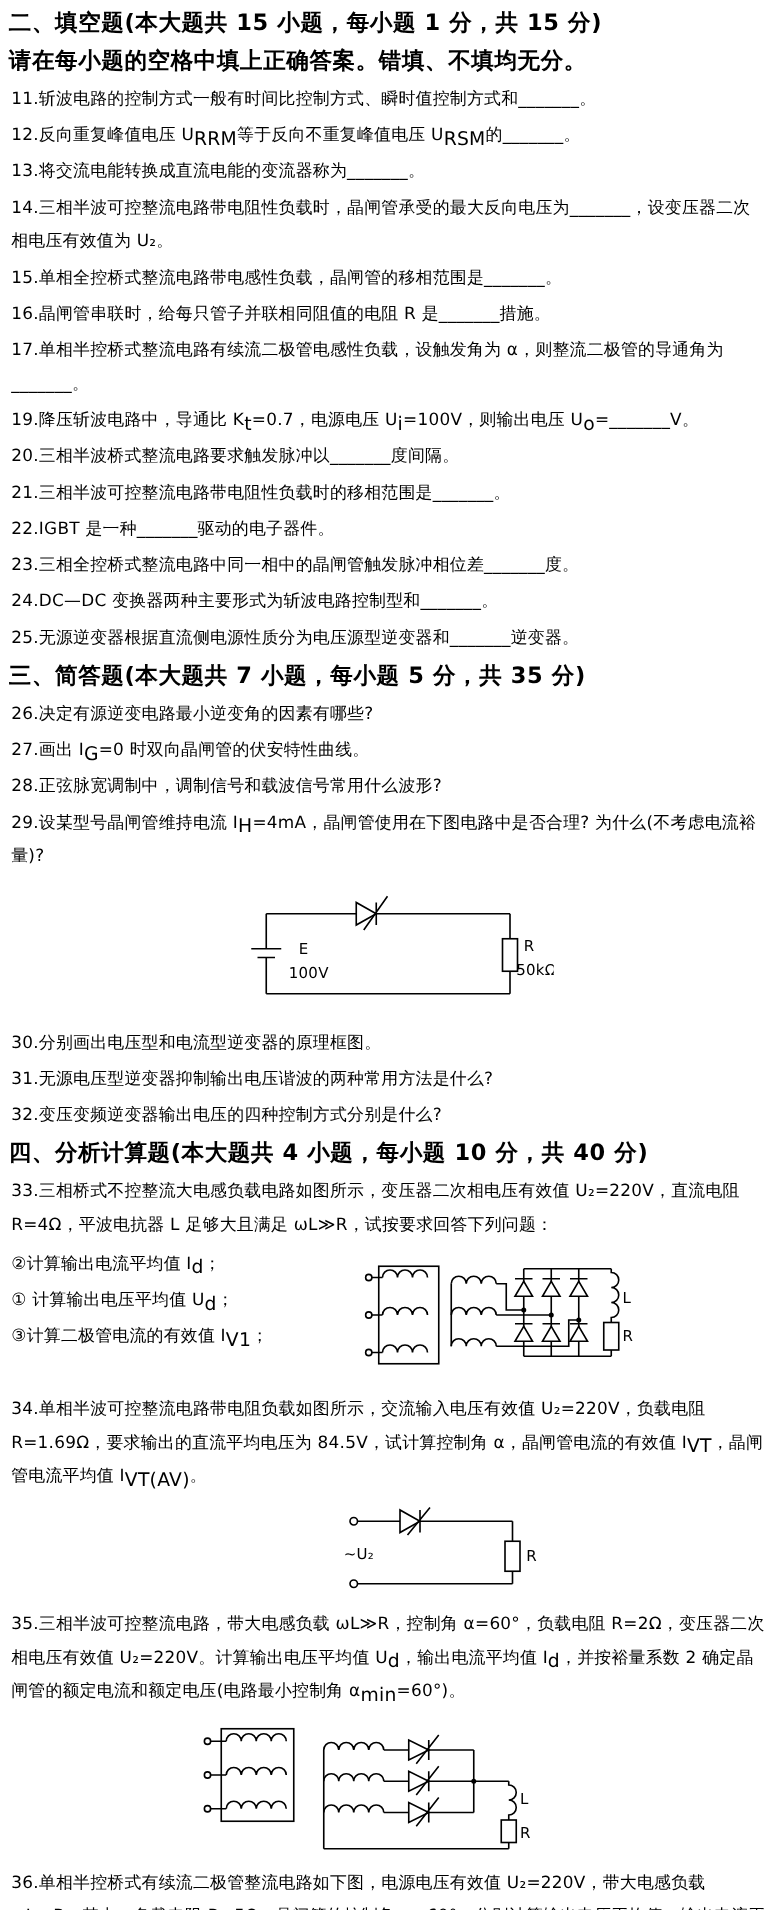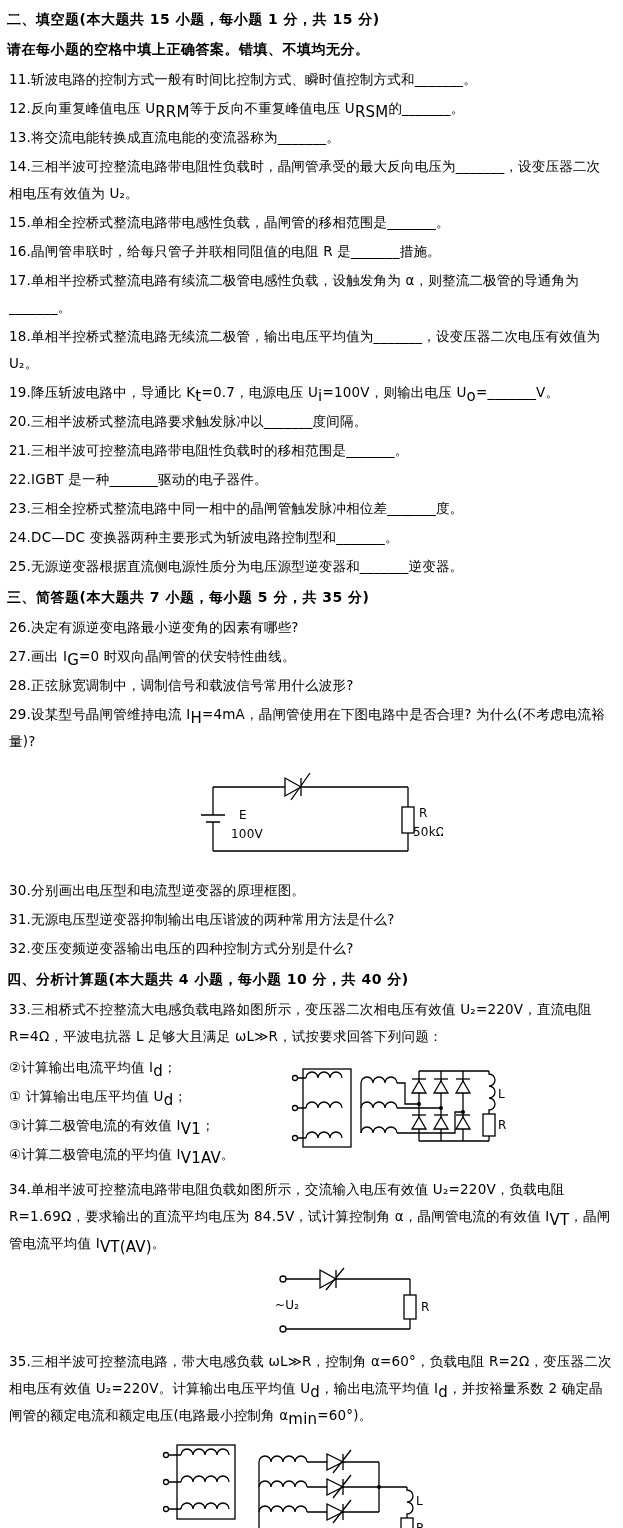--- a/index.html
+++ b/index.html
@@ -3,21 +3,21 @@
 <meta charset="utf-8">
 <style>
   html,body{margin:0;padding:0;background:#ffffff;}
   body{
     width:623px;min-height:1528px;
     color:#000;
     font-family:"DejaVu Sans","Liberation Sans",sans-serif;
     font-size:13.5px;line-height:27px;letter-spacing:0.2px;
   }
   .page{padding:4px 8px 6px 7px;}
-  .hd{margin:0;font-weight:700;font-size:14px;line-height:30px;letter-spacing:0.5px;}
+  .hd{margin:0;font-weight:700;font-size:18px;line-height:30px;letter-spacing:0.5px;}
   .q{margin:2px;}
   sub{font-size:15px;line-height:0;}
   .circuit svg{display:block;}
   .c-line{stroke:#000;stroke-width:1.3;fill:none;}
   .c-shape{stroke:#000;stroke-width:1.3;fill:#ffffff;}
   .c-dot{fill:#000;stroke:none;}
   .c-text{font-family:"DejaVu Sans","Liberation Sans",sans-serif;font-size:12px;fill:#000;}
   .circuit29{margin:14px 0 8px 186px;}
   .row33{display:flex;align-items:flex-start;margin:2px 0 6px 0;}
   .row33 .subitems{width:282px;flex:0 0 282px;}
@@ -34,21 +34,20 @@
     <p class="hd">二、填空题(本大题共 15 小题，每小题 1 分，共 15 分)</p>
     <p class="hd">请在每小题的空格中填上正确答案。错填、不填均无分。</p>
     <div>
         <p class="q">11.斩波电路的控制方式一般有时间比控制方式、瞬时值控制方式和_______。</p>
         <p class="q">12.反向重复峰值电压 U<sub>RRM</sub>等于反向不重复峰值电压 U<sub>RSM</sub>的_______。</p>
         <p class="q">13.将交流电能转换成直流电能的变流器称为_______。</p>
         <p class="q">14.三相半波可控整流电路带电阻性负载时，晶闸管承受的最大反向电压为_______，设变压器二次相电压有效值为 U₂。</p>
         <p class="q">15.单相全控桥式整流电路带电感性负载，晶闸管的移相范围是_______。</p>
         <p class="q">16.晶闸管串联时，给每只管子并联相同阻值的电阻 R 是_______措施。</p>
         <p class="q">17.单相半控桥式整流电路有续流二极管电感性负载，设触发角为 α，则整流二极管的导通角为_______。</p>
-        <p class="q">18.单相半控桥式整流电路无续流二极管，输出电压平均值为_______，设变压器二次电压有效值为 U₂。</p>
         <p class="q">19.降压斩波电路中，导通比 K<sub>t</sub>=0.7，电源电压 U<sub>i</sub>=100V，则输出电压 U<sub>o</sub>=_______V。</p>
         <p class="q">20.三相半波桥式整流电路要求触发脉冲以_______度间隔。</p>
         <p class="q">21.三相半波可控整流电路带电阻性负载时的移相范围是_______。</p>
         <p class="q">22.IGBT 是一种_______驱动的电子器件。</p>
         <p class="q">23.三相全控桥式整流电路中同一相中的晶闸管触发脉冲相位差_______度。</p>
         <p class="q">24.DC—DC 变换器两种主要形式为斩波电路控制型和_______。</p>
         <p class="q">25.无源逆变器根据直流侧电源性质分为电压源型逆变器和_______逆变器。</p>
       </div>
   </section>
 
@@ -90,21 +89,20 @@
 
   <section>
     <p class="hd">四、分析计算题(本大题共 4 小题，每小题 10 分，共 40 分)</p>
 
     <p class="q">33.三相桥式不控整流大电感负载电路如图所示，变压器二次相电压有效值 U₂=220V，直流电阻 R=4Ω，平波电抗器 L 足够大且满足 ωL≫R，试按要求回答下列问题：</p>
     <div class="row33">
       <div class="subitems">
           <p class="q">②计算输出电流平均值 I<sub>d</sub>；</p>
           <p class="q">① 计算输出电压平均值 U<sub>d</sub>；</p>
           <p class="q">③计算二极管电流的有效值 I<sub>V1</sub>；</p>
-          <p class="q">④计算二极管电流的平均值 I<sub>V1AV</sub>。</p>
         </div>
 
       <div class="circuit circuit33">
         <svg width="222" height="108" viewBox="0 0 222 108">
           <g>
             <circle class="c-shape" cx="6" cy="22" r="2.5"></circle>
               <circle class="c-shape" cx="6" cy="52" r="2.5"></circle>
               <circle class="c-shape" cx="6" cy="82" r="2.5"></circle>
             <path class="c-line" d="M8.5,22 H17 M8.5,52 H17 M8.5,82 H17"></path>
             <rect class="c-line" x="14" y="13" width="48" height="78"></rect>

